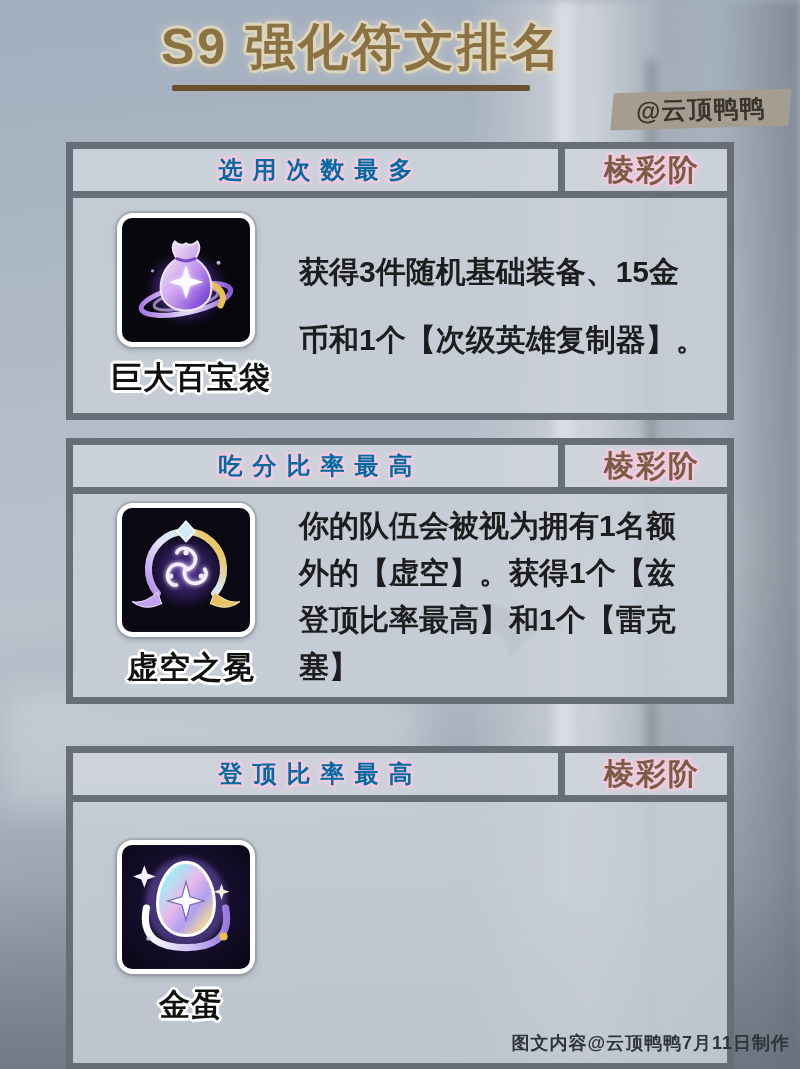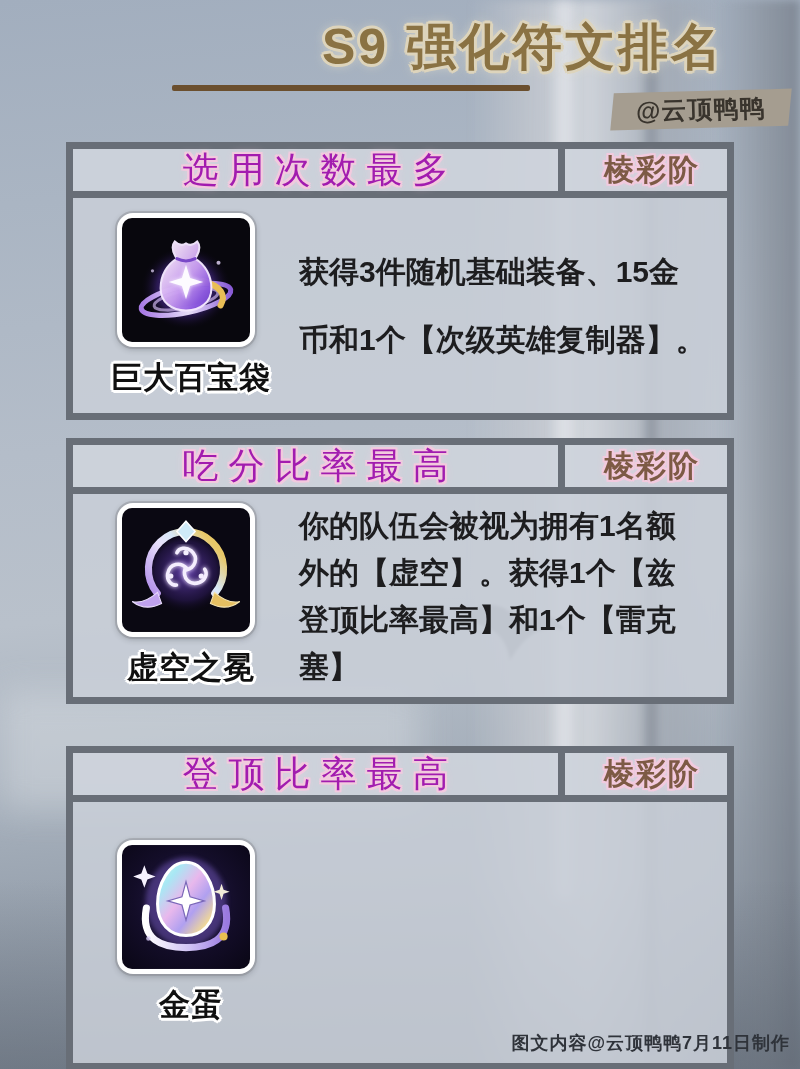--- a/index.html
+++ b/index.html
@@ -17,37 +17,37 @@
   .bg-cliff-edge{position:absolute;left:715px;top:0;width:85px;height:1069px;z-index:0;
     background:linear-gradient(90deg,rgba(150,156,164,0),rgba(125,132,142,.55) 60%,rgba(108,116,127,.65));filter:blur(4px);}
   .bg-streak1{position:absolute;left:555px;top:0;width:18px;height:900px;background:rgba(236,239,242,.55);filter:blur(6px);z-index:0;}
   .bg-streak2{position:absolute;left:645px;top:60px;width:12px;height:1000px;background:rgba(90,98,110,.35);filter:blur(5px);z-index:0;}
   .bg-fog{position:absolute;left:0;bottom:0;width:800px;height:190px;z-index:0;
     background:linear-gradient(180deg,rgba(90,98,108,0),rgba(86,94,105,.42));}
   .bg-fog2{position:absolute;left:0;top:690px;width:420px;height:120px;background:rgba(235,238,241,.35);filter:blur(18px);z-index:0;}
   .bg-bird{position:absolute;left:452px;top:588px;width:120px;height:80px;z-index:1;opacity:.55;filter:blur(1.5px);}
 
   
-  .title{position:absolute;top:14px;left:0;width:724px;text-align:right;z-index:2;
+  .title{position:absolute;top:14px;left:0;width:724px;text-align:center;z-index:2;
     font-size:50px;font-weight:800;letter-spacing:3px;color:#8a7243;
     text-shadow:-3px 0 #ddd4bc,3px 0 #ddd4bc,0 -3px #ddd4bc,0 3px #ddd4bc,
       -2px -2px #ddd4bc,2px 2px #ddd4bc,-2px 2px #ddd4bc,2px -2px #ddd4bc,0 0 12px rgba(235,228,205,.9);}
   .title-underline{position:absolute;left:172px;top:85px;width:358px;height:6px;background:#6b4f2e;border-radius:2px;z-index:2;}
   .author-badge{position:absolute;left:612px;top:91px;width:178px;height:37px;z-index:2;
     background:#a59d90;transform:rotate(-1.5deg) skewX(-7deg);
     display:flex;align-items:center;justify-content:center;}
   .author-badge span{transform:skewX(7deg);font-size:25px;font-weight:700;color:#39342d;letter-spacing:1px;}
 
   
   .section{position:absolute;left:66px;width:668px;z-index:2;box-sizing:border-box;
     border:7px solid #686e77;display:flex;flex-direction:column;}
   .sec-header{height:42px;flex:0 0 42px;display:flex;border-bottom:7px solid #686e77;}
   .sec-header-left{flex:1;background:rgba(206,211,220,.93);display:flex;align-items:center;justify-content:center;border-right:7px solid #686e77;}
   .sec-header-right{width:150px;background:rgba(206,211,220,.93);display:flex;align-items:center;justify-content:center;padding-left:12px;}
-  .hdr-text{font-size:36px;font-weight:400;color:#a21caf;letter-spacing:10px;text-indent:10px;
+  .hdr-text{font-size:24px;font-weight:700;color:#0369a1;letter-spacing:10px;text-indent:10px;
     text-shadow:-2px 0 #f2cade,2px 0 #f2cade,0 -2px #f2cade,0 2px #f2cade,
       -2px -2px #f2cade,2px 2px #f2cade,-2px 2px #f2cade,2px -2px #f2cade,0 0 8px rgba(245,205,228,.95);}
   .tier-text{font-size:30px;font-weight:800;color:#7d5a45;letter-spacing:2px;
     text-shadow:-2px 0 #f2cade,2px 0 #f2cade,0 -2px #f2cade,0 2px #f2cade,
       -2px -2px #f2cade,2px 2px #f2cade,-2px 2px #f2cade,2px -2px #f2cade,0 0 8px rgba(245,205,228,.95);}
   .sec-body{flex:1;background:rgba(200,206,215,.88);display:flex;align-items:center;}
   .item-col{width:226px;flex:0 0 226px;display:flex;flex-direction:column;align-items:center;}
   .icon-frame{width:138px;height:134px;box-sizing:border-box;background:#fff;border-radius:16px;padding:5px;
     box-shadow:0 0 0 2px rgba(140,142,148,.45),0 2px 6px rgba(30,34,40,.3);}
   .icon-tile{width:100%;height:100%;border-radius:10px;overflow:hidden;}

